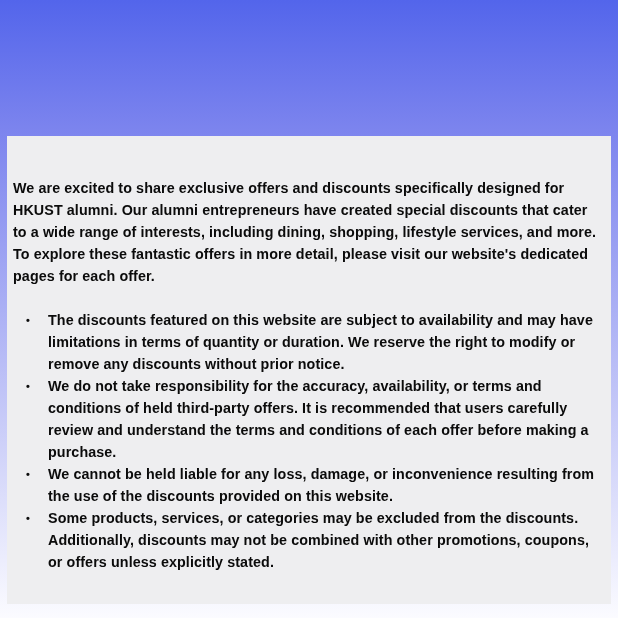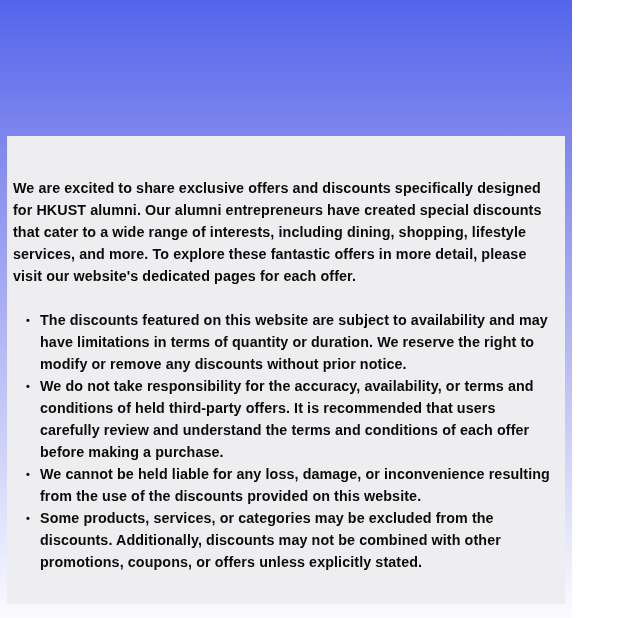--- a/index.html
+++ b/index.html
@@ -3,21 +3,21 @@
 <meta charset="utf-8">
 <style>
   * { margin: 0; padding: 0; box-sizing: border-box; }
   html, body { width: 618px; height: 618px; }
   body {
     font-family: "Liberation Sans", sans-serif;
     overflow: hidden;
   }
   .page {
     position: relative;
-    width: 572px;
+    width: 618px;
     height: 618px;
     background: linear-gradient(180deg, #5365eb 0%, #7c84ee 21%, #fbfbff 100%);
   }
   .card {
     position: absolute;
     left: 7px;
     right: 7px;
     top: 136px;
     bottom: 14px;
     background: #eeeef0;
@@ -42,20 +42,21 @@
   }
   ul.notes li .bullet {
     flex: 0 0 14px;
     width: 14px;
     font-size: 11px;
     line-height: 22px;
     text-align: left;
   }
   ul.notes li .note-text {
     flex: 1 1 auto;
+    margin-left: 8px;
   }
 </style>
 </head>
 <body>
 
 <div class="page">
   <div class="card">
     <p class="intro">We are excited to share exclusive offers and discounts specifically designed for HKUST alumni. Our alumni entrepreneurs have created special discounts that cater to a wide range of interests, including dining, shopping, lifestyle services, and more. To explore these fantastic offers in more detail, please visit our website's dedicated pages for each offer.</p>
 
 

